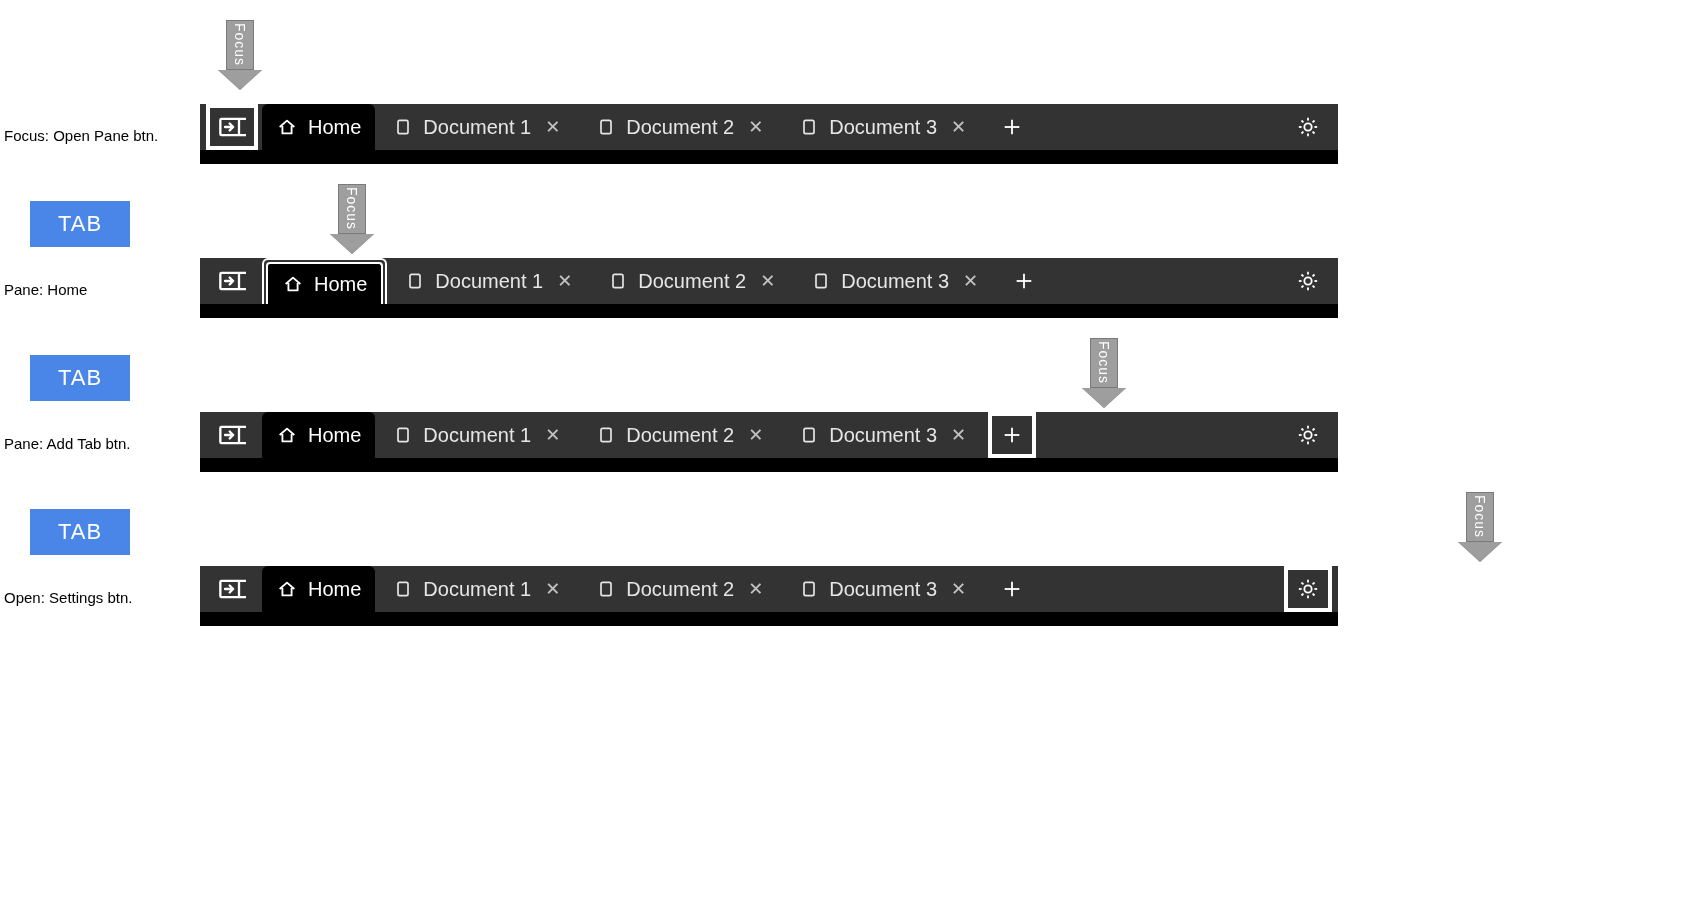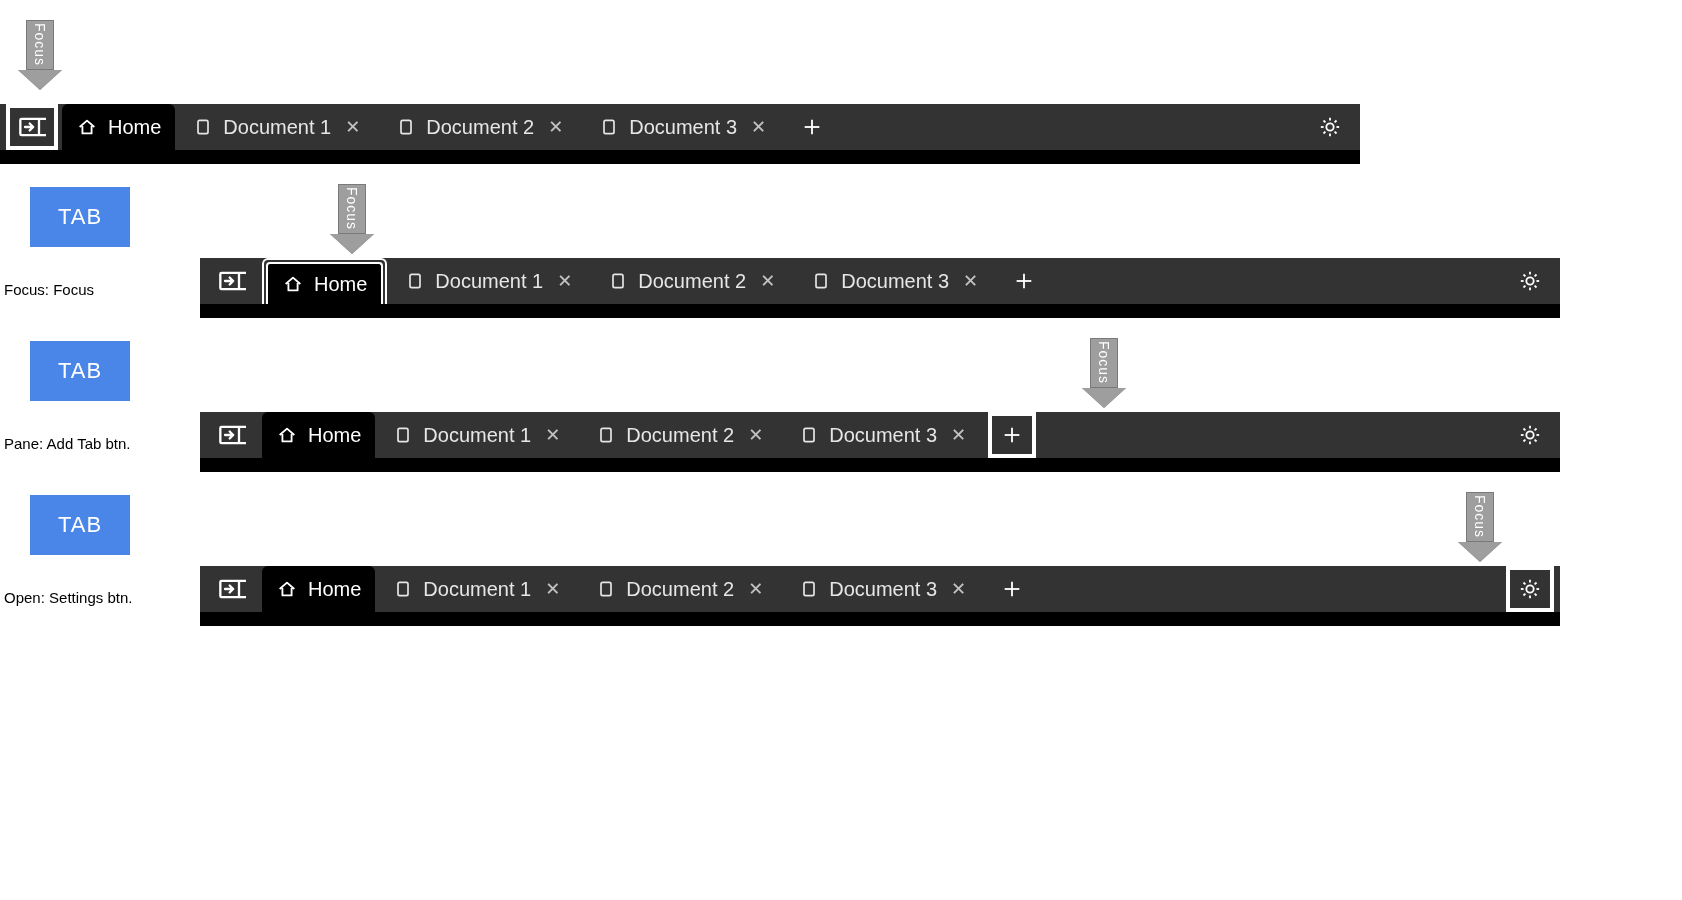--- a/index.html
+++ b/index.html
@@ -29,41 +29,41 @@
     display: flex;
     flex-direction: column;
     align-items: flex-start;
     gap: 34px;
   }
   .tab-chip {
     background: #4a86e8;
     color: #fff;
     font-size: 22px;
     letter-spacing: 1px;
-    padding: 17px 28px;
+    padding: 10px 28px;
     margin-left: 30px;
   }
   .focus-caption {
     font-size: 15px;
     color: #000;
     margin-left: 4px;
     white-space: nowrap;
     margin-bottom: 20px;
   }
 
   .stage {
     flex: 1 1 auto;
     position: relative;
     padding-top: 74px; 
   }
   .stage.first { padding-top: 84px; }
 
   
   .toolbar {
-    width: 1360px;
+    width: 1138px;
     background: #84cc16;
     display: flex;
     flex-direction: column;
   }
   .tabstrip {
     height: 46px;
     background: #333333;
     display: flex;
     align-items: stretch;
     padding: 0 6px;
@@ -161,20 +161,23 @@
     border-right: 22px solid transparent;
     border-top: 20px solid #9e9e9e;
     filter: drop-shadow(0 0 0 #7a7a7a);
   }
 </style>
 </head>
 <body>
 
 <div class="page" id="page">
     <div class="row">
+      <div class="left-col">
+        <div class="focus-caption">Focus: Open Pane btn.</div>
+      </div>
       <div class="stage first">
         <div class="arrow" style="left:18px">
           <div class="shaft">Focus</div>
           <div class="head"></div>
         </div>
         <div class="toolbar">
           <div class="tabstrip">
             <div class="tb-btn open-pane focused">
               <span class="icon">
                 <svg width="28" height="28" viewBox="0 0 24 24">
@@ -233,21 +236,21 @@
               </span>
             </div>
           </div>
           <div class="blackbar"></div>
         </div>
       </div>
     </div>
     <div class="row">
       <div class="left-col">
         <div class="tab-chip">TAB</div>
-        <div class="focus-caption">Focus: Focus</div>
+        <div class="focus-caption">Pane: Home</div>
       </div>
       <div class="stage">
         <div class="arrow" style="left:130px">
           <div class="shaft">Focus</div>
           <div class="head"></div>
         </div>
         <div class="toolbar">
           <div class="tabstrip">
             <div class="tb-btn open-pane">
               <span class="icon">

